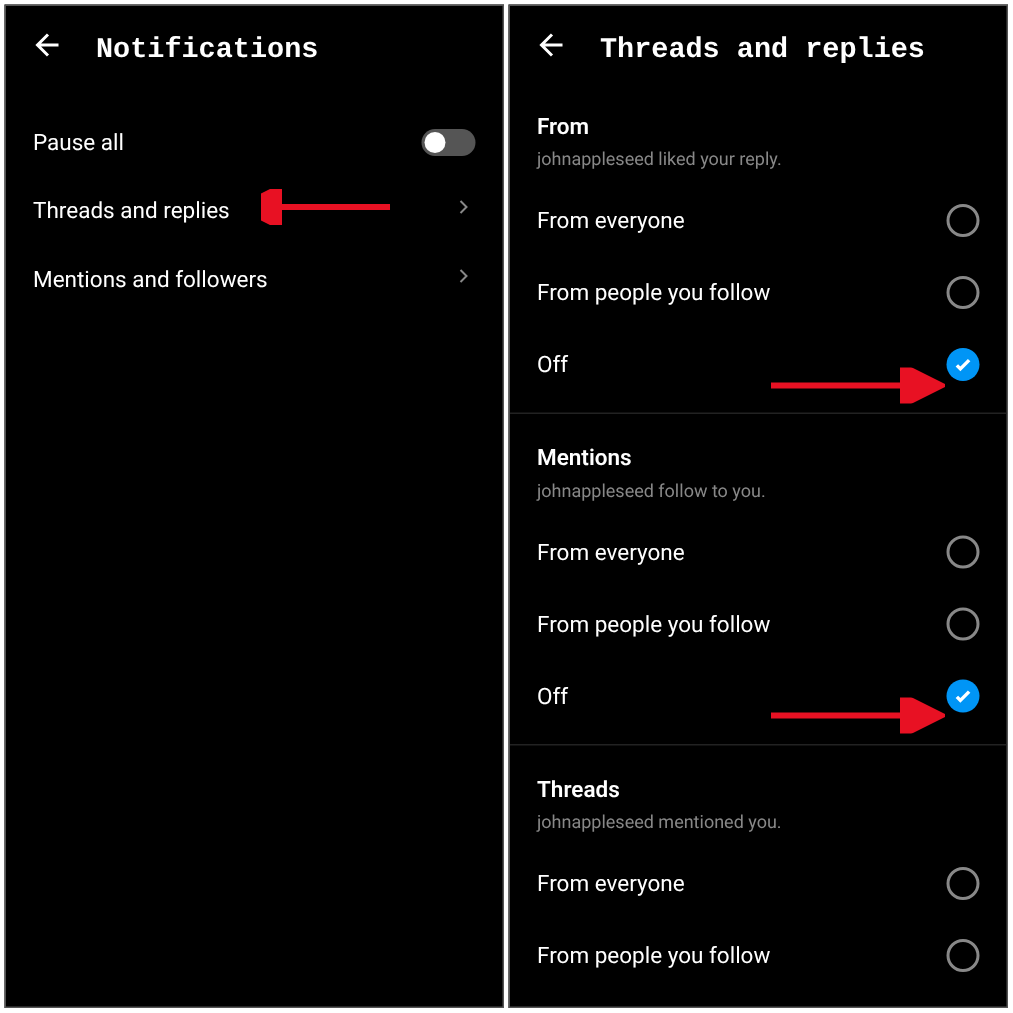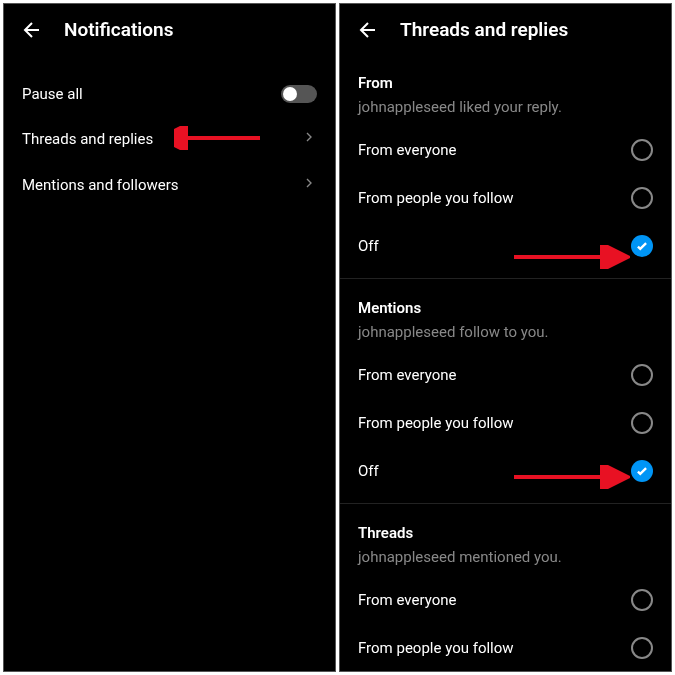--- a/index.html
+++ b/index.html
@@ -1,22 +1,22 @@
 <!DOCTYPE html>
 <html><head>
   <meta charset="utf-8">
   <style>
     * { margin: 0; padding: 0; box-sizing: border-box; }
     body { background: #fff; font-family: -apple-system, BlinkMacSystemFont, 'Segoe UI', Roboto, Helvetica, Arial, sans-serif; width: 675px; height: 675px; display: flex; gap: 3px; padding: 3px; }
     .panel { background: #000; color: #fff; flex: 1; border: 1px solid #555; overflow: hidden; position: relative; }
-    .header { display: flex; padding: 14px 16px; gap: 20px; }
+    .header { display: flex; align-items: center; padding: 14px 16px; gap: 20px; font-family: Liberation Mono, monospace; }
     .back-icon svg { width: 24px; height: 24px; }
     .title { font-size: 19px; font-weight: 600; }
     .row { display: flex; align-items: center; justify-content: space-between; padding: 13px 18px; font-size: 15px; position: relative; }
-    .row.sub { color: #888; font-size: 15px; padding-top: 2px; padding-bottom: 10px; }
+    .row.sub { color: #888; font-size: 12px; padding-top: 2px; padding-bottom: 10px; }
     .section-title { font-weight: 600; padding: 14px 18px 4px; font-size: 15px; }
     .toggle { width: 36px; height: 18px; background: #555; border-radius: 10px; position: relative; }
     .toggle::after { content: ''; position: absolute; width: 14px; height: 14px; background: #fff; border-radius: 50%; top: 2px; left: 2px; }
     .chevron svg { width: 16px; height: 16px; }
     .radio { width: 22px; height: 22px; border: 2px solid #888; border-radius: 50%; }
     .radio.selected { width: 22px; height: 22px; border: none; background: #0095f6; border-radius: 50%; display: flex; align-items: center; justify-content: center; }
     .radio.selected svg { width: 14px; height: 14px; }
     .divider { height: 1px; background: #222; margin: 8px 0 6px; }
     .arrow { position: absolute; pointer-events: none; }
     .arrow svg { display: block; }

